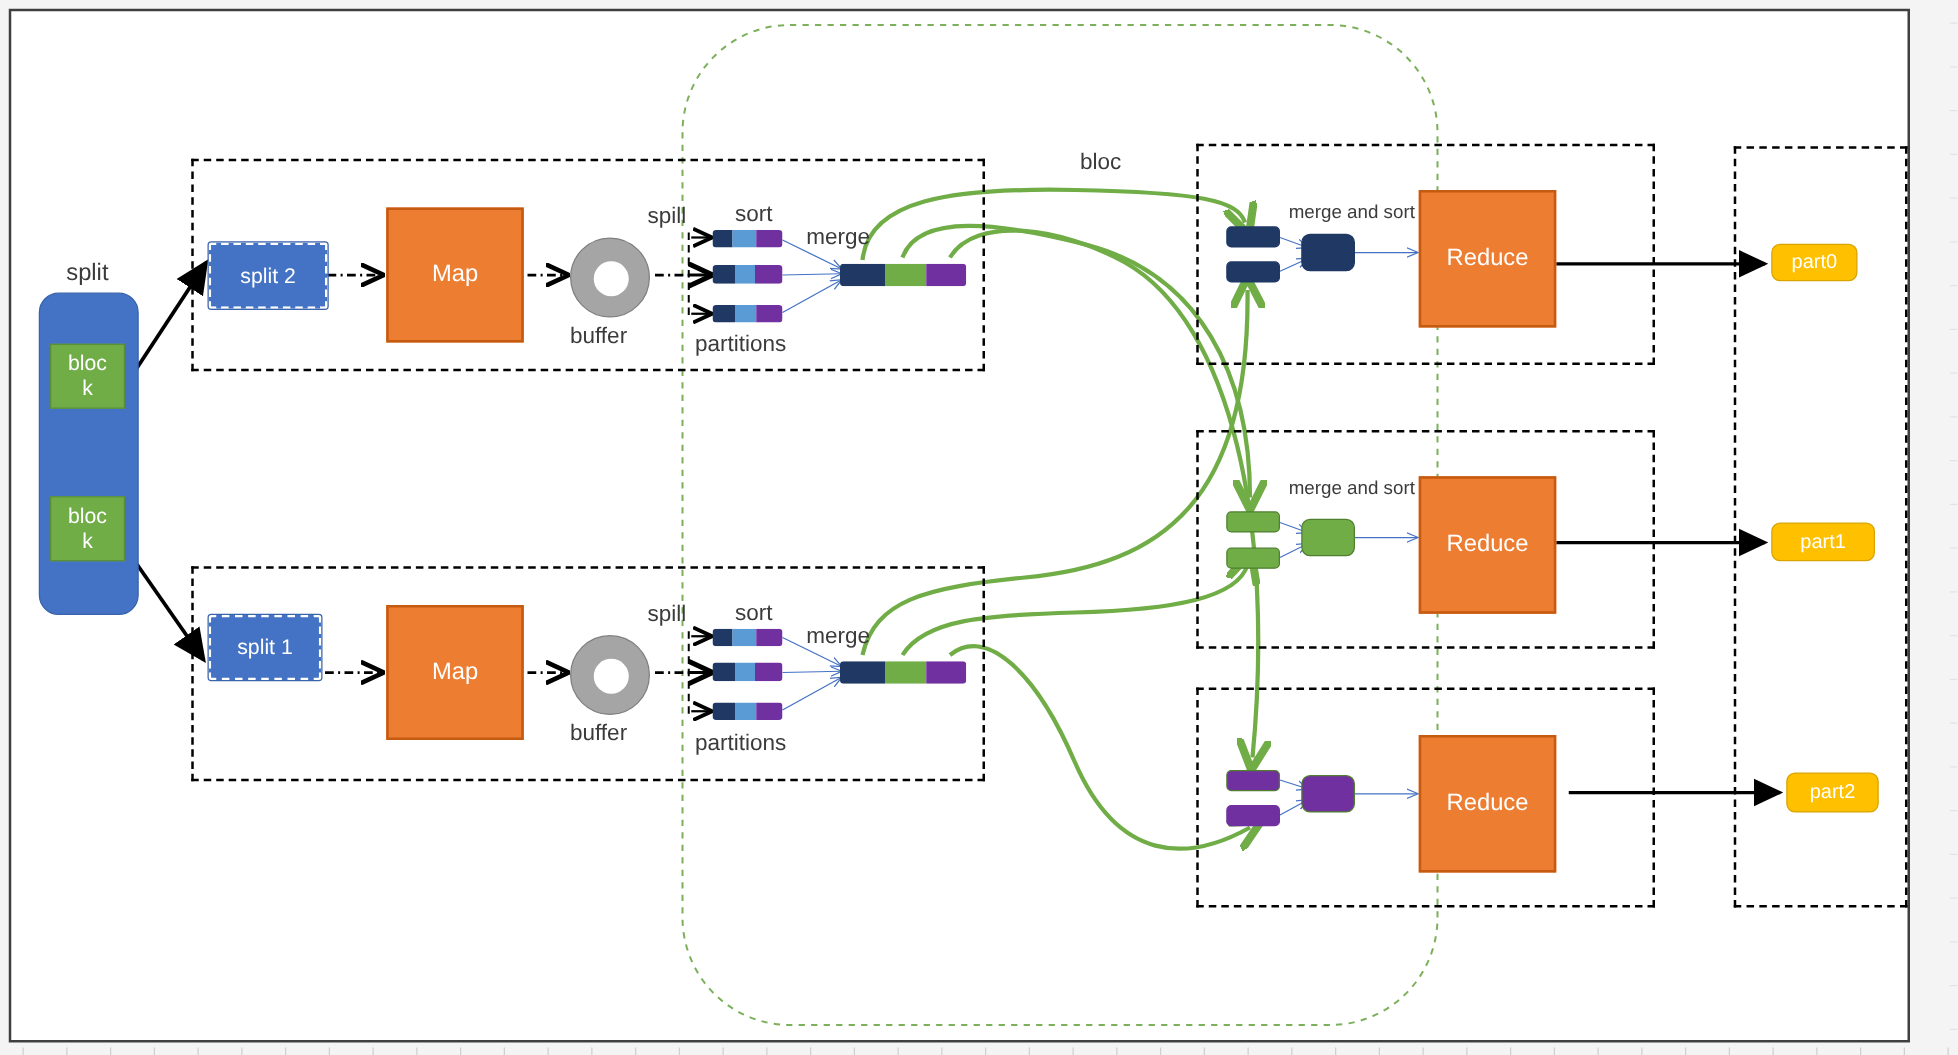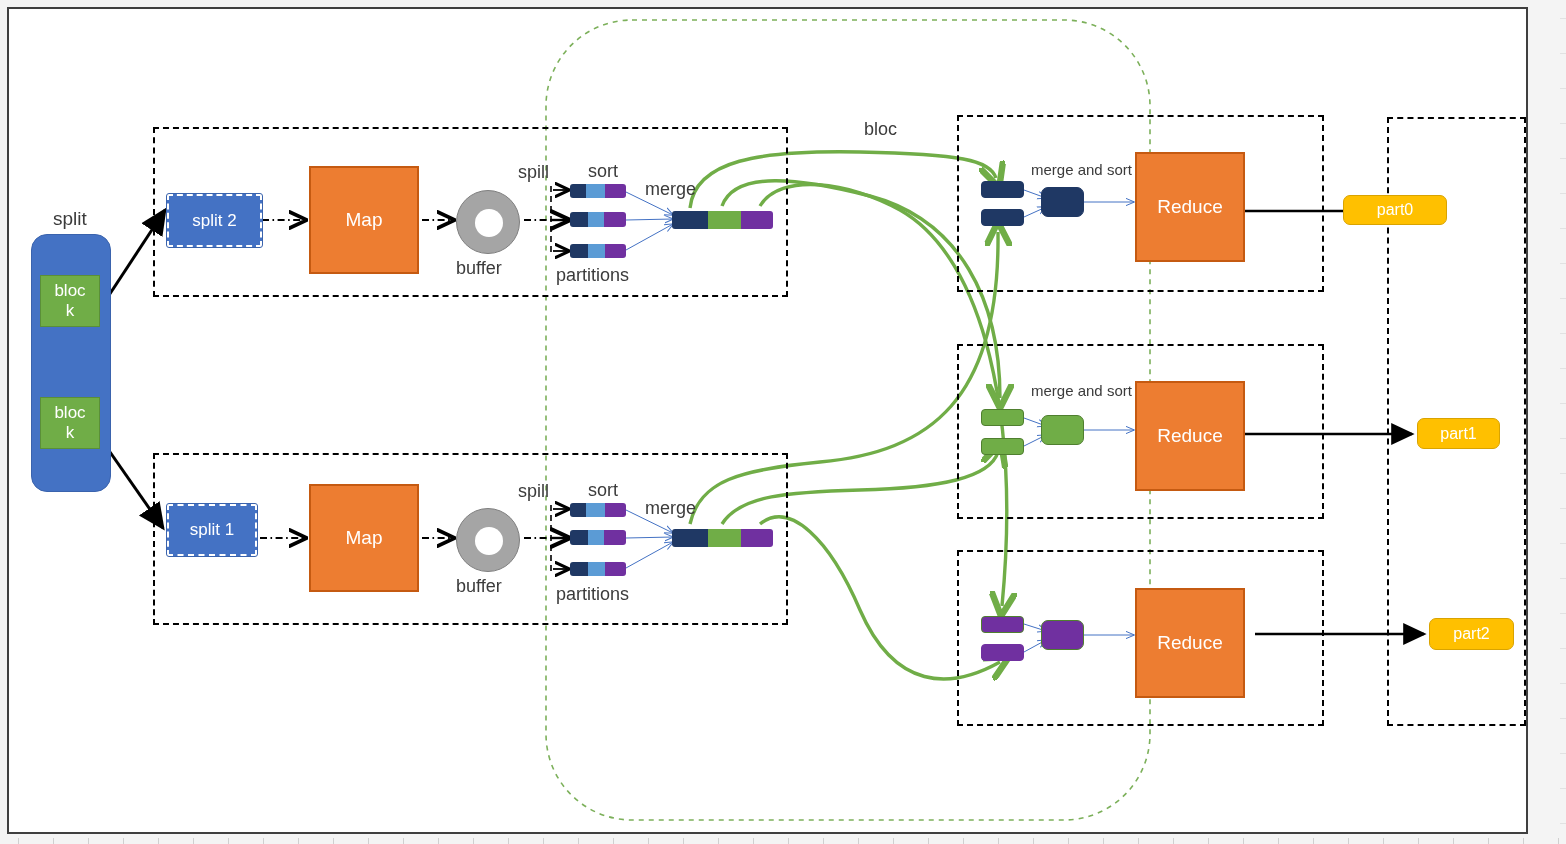--- a/index.html
+++ b/index.html
@@ -229,21 +229,21 @@
     <span style="width:17px;background:#5B9BD5;"></span>
     <span style="width:21px;background:#7030A0;"></span>
   </div>
   <div class="bar" style="left:672px;top:211px;width:101px;height:18px;">
     <span style="width:36px;background:#1F3864;"></span>
     <span style="width:33px;background:#70AD47;"></span>
     <span style="width:32px;background:#7030A0;"></span>
   </div>
 
   <div class="grp" style="left:153px;top:453px;width:635px;height:172px;"></div>
-  <div class="node split" style="left:167px;top:504px;width:90px;height:52px;">
+  <div class="node split" style="left:167px;top:492px;width:90px;height:52px;">
     <span>split 1</span>
   </div>
   <div class="node mapbox" style="left:309px;top:484px;width:110px;height:108px;">
     <span>Map</span>
   </div>
   <div class="node buffer" style="left:456px;top:508px;width:64px;height:64px;">
     <div class="buffer-hole" style="left:18px;top:18px;width:28px;height:28px;"></div>
   </div>
   <div class="lbl" style="left:456px;top:576px;font-size:18px;">buffer</div>
   <div class="lbl" style="left:518px;top:481px;font-size:18px;">spill</div>
@@ -295,22 +295,22 @@
   <div class="grp" style="left:957px;top:550px;width:367px;height:176px;"></div>
   <div class="rbar" style="left:981px;top:616px;width:43px;height:17px;background:#7030A0;border:1px solid #4f7f2f;"></div>
   <div class="rbar" style="left:981px;top:644px;width:43px;height:17px;background:#7030A0;border:1px solid #7030A0;"></div>
   <div class="lbl" style="left:1031px;top:588px;font-size:15px;"></div>
   <div class="rsum" style="left:1041px;top:620px;width:43px;height:30px;background:#7030A0;border:1px solid #4f7f2f;"></div>
   <div class="node reducebox" style="left:1135px;top:588px;width:110px;height:110px;">
     <span>Reduce</span>
   </div>
 
   <div class="grp" style="left:1387px;top:117px;width:139px;height:609px;"></div>
-  <div class="node partbox" style="left:1343px;top:195px;width:104px;height:30px;align-items:center;">
+  <div class="node partbox" style="left:1417px;top:195px;width:69px;height:30px;align-items:center;">
     <span>part0</span>
   </div>
   <div class="node partbox" style="left:1417px;top:418px;width:83px;height:31px;">
     <span>part1</span>
   </div>
-  <div class="node partbox" style="left:1429px;top:618px;width:85px;height:32px;">
+  <div class="node partbox" style="left:1429px;top:618px;width:74px;height:32px;">
     <span>part2</span>
   </div>
 </div>
 
 </body></html>

